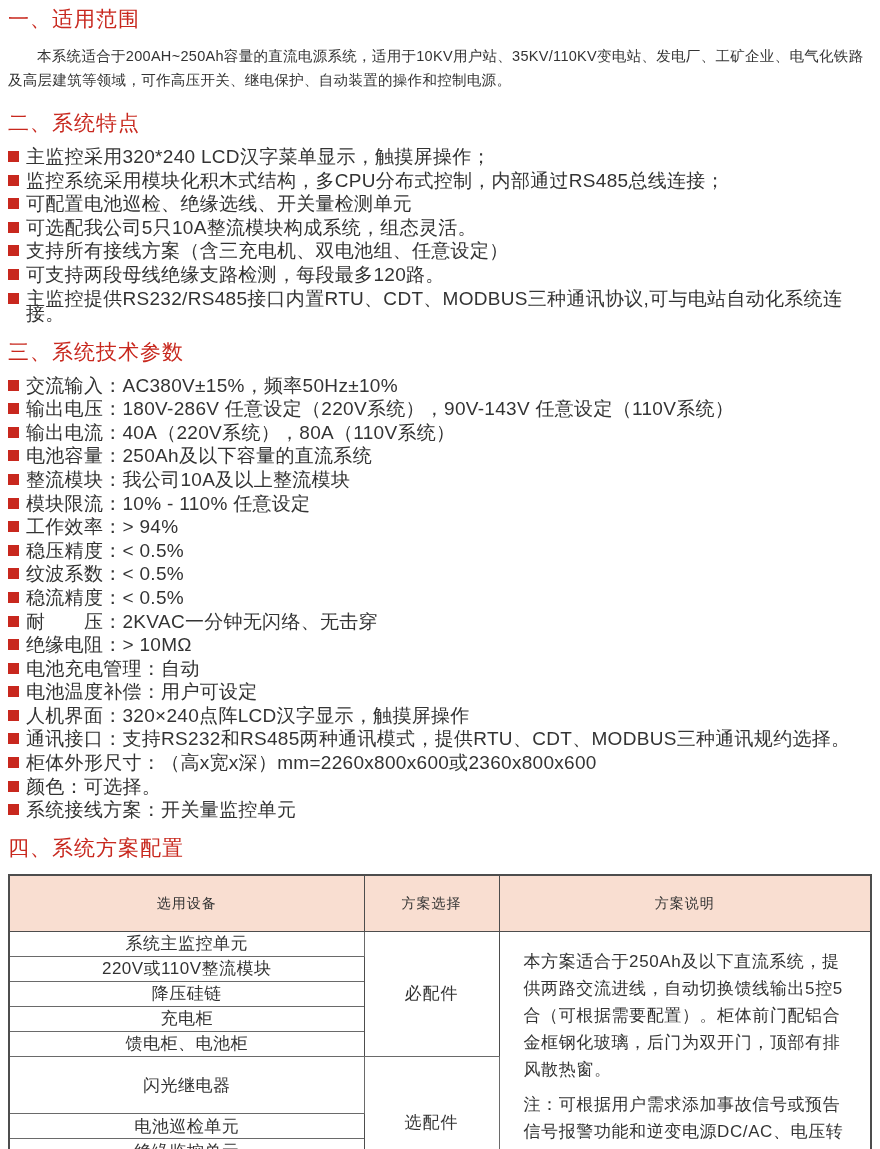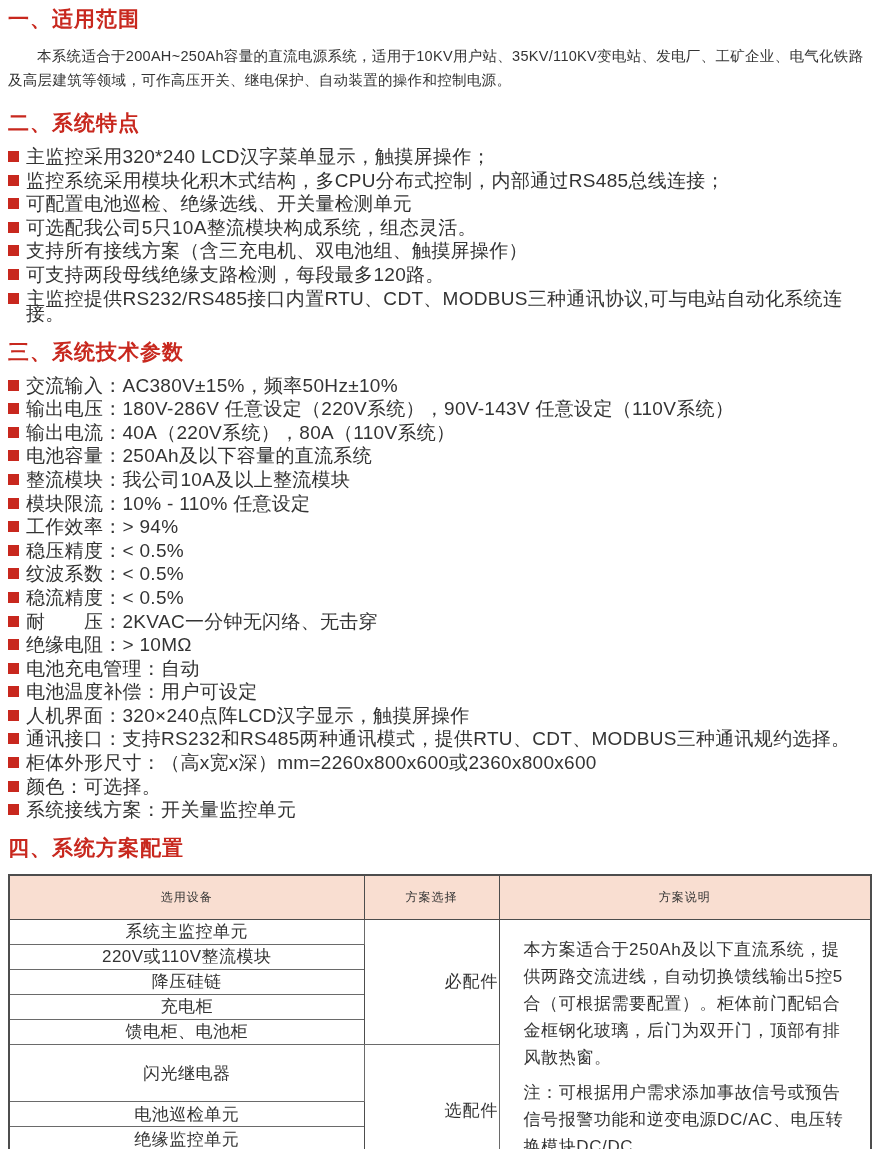--- a/index.html
+++ b/index.html
@@ -14,21 +14,21 @@
   body{
     width:880px;height:1149px;
     font-family:"Liberation Sans","DejaVu Sans",sans-serif;
     color:var(--text);
     overflow:hidden;
   }
   .doc{padding:6px 10px 0 8px;}
   .sec-title{
     color:var(--accent);
     font-size:21px;
-    font-weight:bold;
+    font-weight:normal;
     letter-spacing:1px;
     line-height:26px;
   }
   .intro-para{
     margin-top:12px;
     font-size:14.5px;
     line-height:24px;
     text-indent:2em;
     letter-spacing:0.3px;
   }
@@ -56,37 +56,37 @@
   .sec-config{margin-top:30px;}
   table.cfg{
     width:862px;
     border-collapse:collapse;
     table-layout:fixed;
     margin-top:13px;
     border:2px solid var(--border-dark);
   }
   table.cfg th{
     background:var(--hdr-bg);
-    height:44px;
-    font-size:12px;
+    height:56px;
+    font-size:14px;
     font-weight:normal;
     letter-spacing:1px;
     border:1px solid var(--border-dark);
   }
   table.cfg td{
     border:1px solid var(--border-mid);
     font-size:17px;
   }
   td.dev{
     height:25px;
     text-align:center;
     letter-spacing:0.5px;
   }
   td.grp{
-    text-align:right;
+    text-align:center;
     font-size:15px;
     letter-spacing:1px;
     border-left:1px solid var(--border-dark) !important;
     border-right:1px solid var(--border-dark) !important;
   }
   td.desc{
     padding:8px 16px 8px 16px;
     line-height:27px;
     letter-spacing:0.6px;
     vertical-align:middle;
@@ -122,21 +122,21 @@
         <li>
           <span class="sq"></span>
           <span>可配置电池巡检、绝缘选线、开关量检测单元</span>
         </li>
         <li>
           <span class="sq"></span>
           <span>可选配我公司5只10A整流模块构成系统，组态灵活。</span>
         </li>
         <li>
           <span class="sq"></span>
-          <span>支持所有接线方案（含三充电机、双电池组、触摸屏操作）</span>
+          <span>支持所有接线方案（含三充电机、双电池组、任意设定）</span>
         </li>
         <li>
           <span class="sq"></span>
           <span>可支持两段母线绝缘支路检测，每段最多120路。</span>
         </li>
         <li>
           <span class="sq"></span>
           <span>主监控提供RS232/RS485接口内置RTU、CDT、MODBUS三种通讯协议,可与电站自动化系统连接。</span>
         </li>
       </ul>

